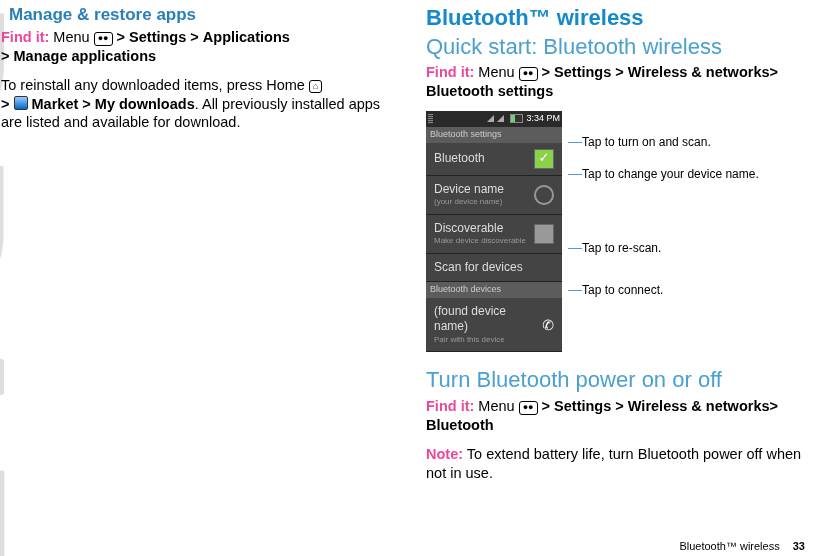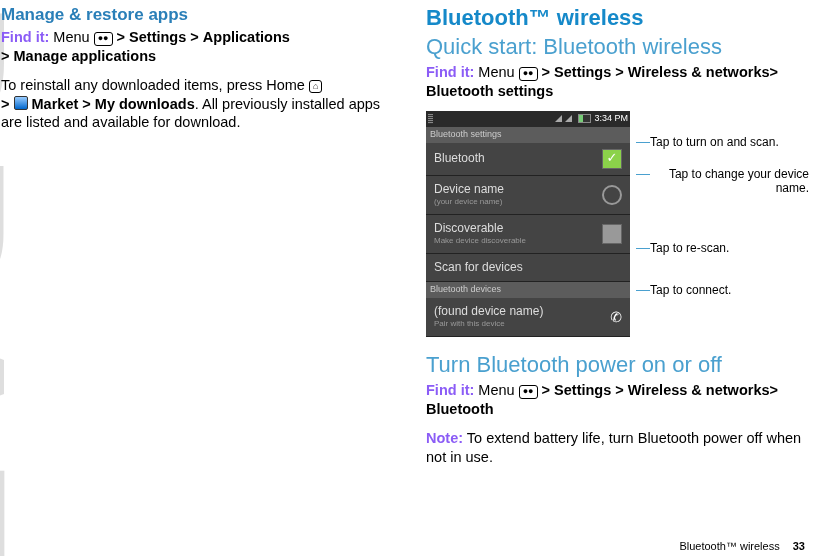--- a/index.html
+++ b/index.html
@@ -34,22 +34,22 @@
     gap: 30px;
     padding: 4px 8px 0 1px;
   }
   .col {
     flex: 1;
     font-size: 14.5px;
     line-height: 1.3;
   }
   .col.left { flex: 0 0 395px; }
   .col.right { flex: 1; }
-  .blue-title { color: #2a7fb8; font-weight: 700; font-size: 17px; margin: 0 0 2px 0; }
-  .red-title { color: #8b5cf6; font-weight: 700; }
+  .blue-title { color: #2a7fb8; font-weight: 700; font-size: 17px; margin: 0 0 2px 0; padding-left: 8px; }
+  .red-title { color: #ec4899; font-weight: 700; }
   .p { margin: 0 0 10px 0; }
   .bold { font-weight: 700; }
   .icon-box {
     display: inline-block;
     border: 1px solid #000;
     border-radius: 3px;
     font-size: 9px;
     padding: 0 3px;
     vertical-align: 1px;
   }
@@ -61,21 +61,21 @@
   }
   .tagline { font-style: italic; margin: 0 0 14px 0; font-size: 14.5px; }
   .sub-heading { color: #4aa0cf; font-size: 22px; margin: 0 0 2px 0; }
 
   .phone-wrap {
     display: flex;
     gap: 6px;
     margin: 10px 0 14px 0;
   }
   .phone {
-    width: 204px;
+    width: 136px;
     background: #333;
     font-size: 12px;
     color: #ddd;
     border-radius: 2px;
   }
   .statusbar {
     display: flex;
     align-items: center;
     background: #2a2a2a;
     height: 16px;

